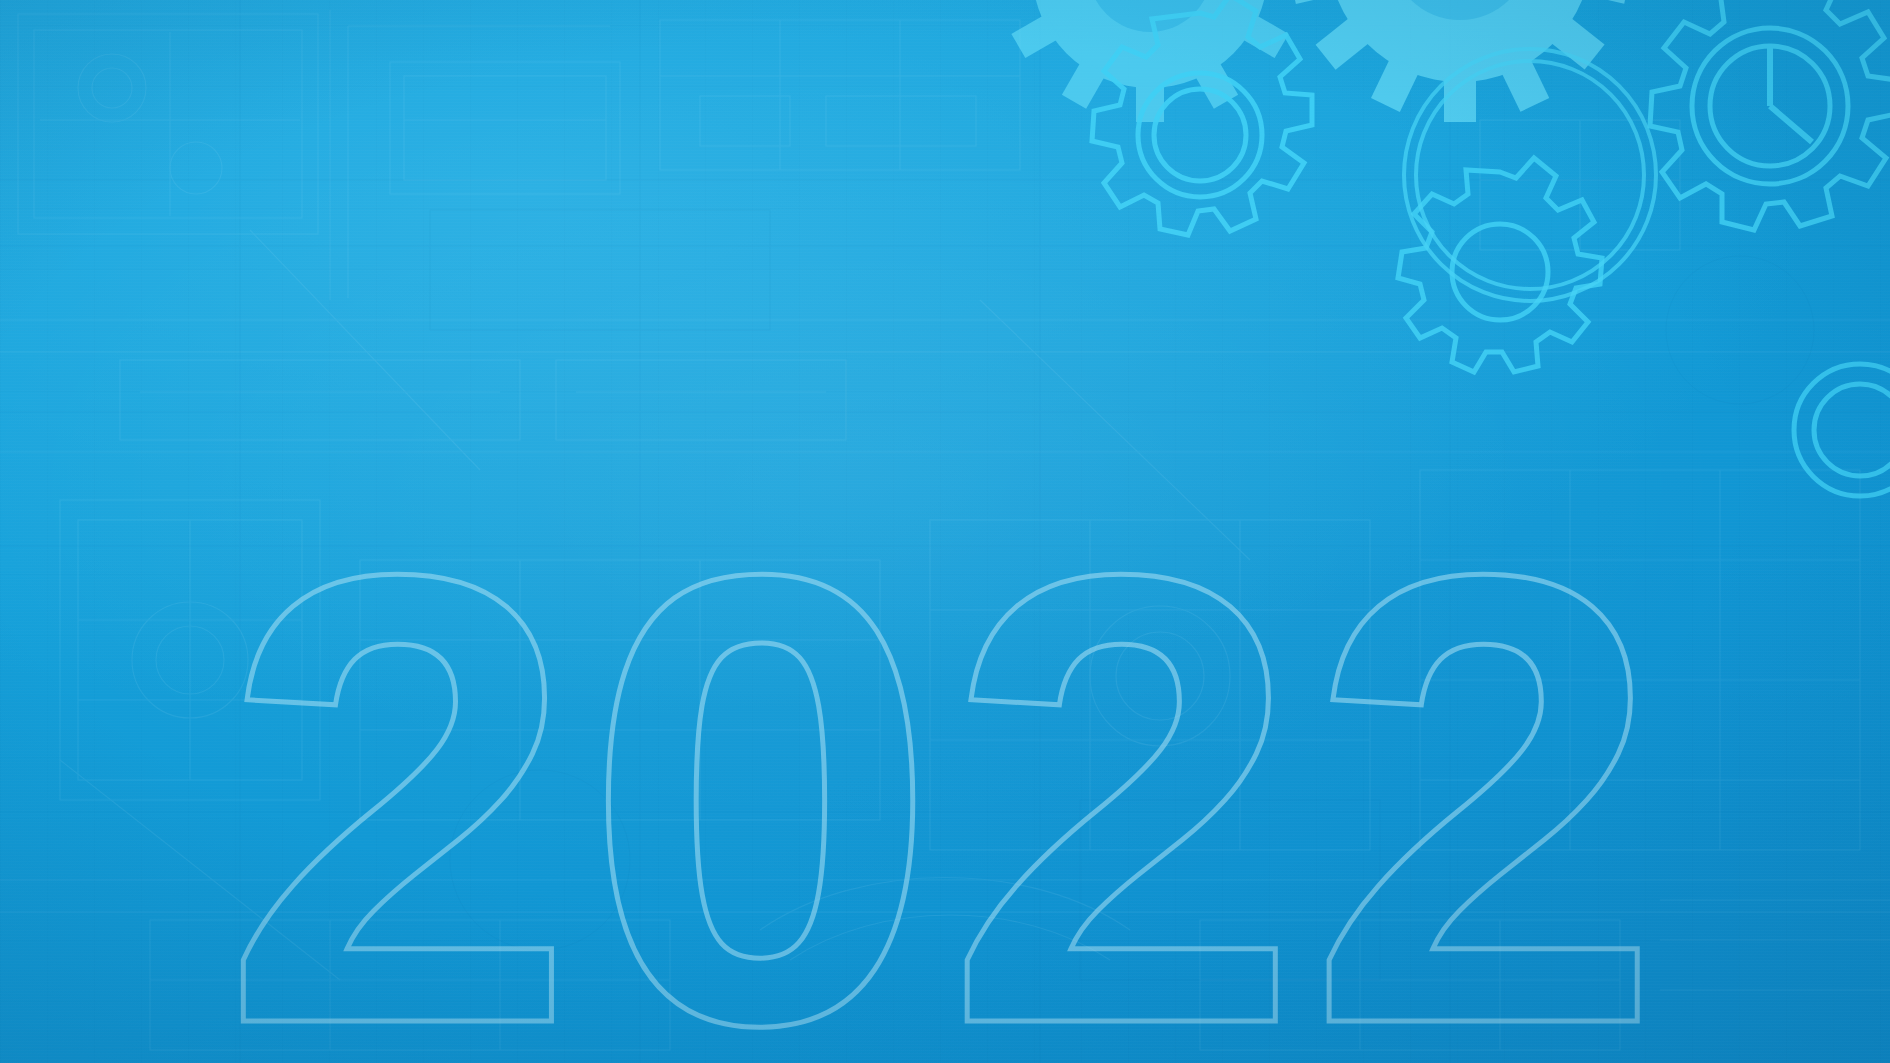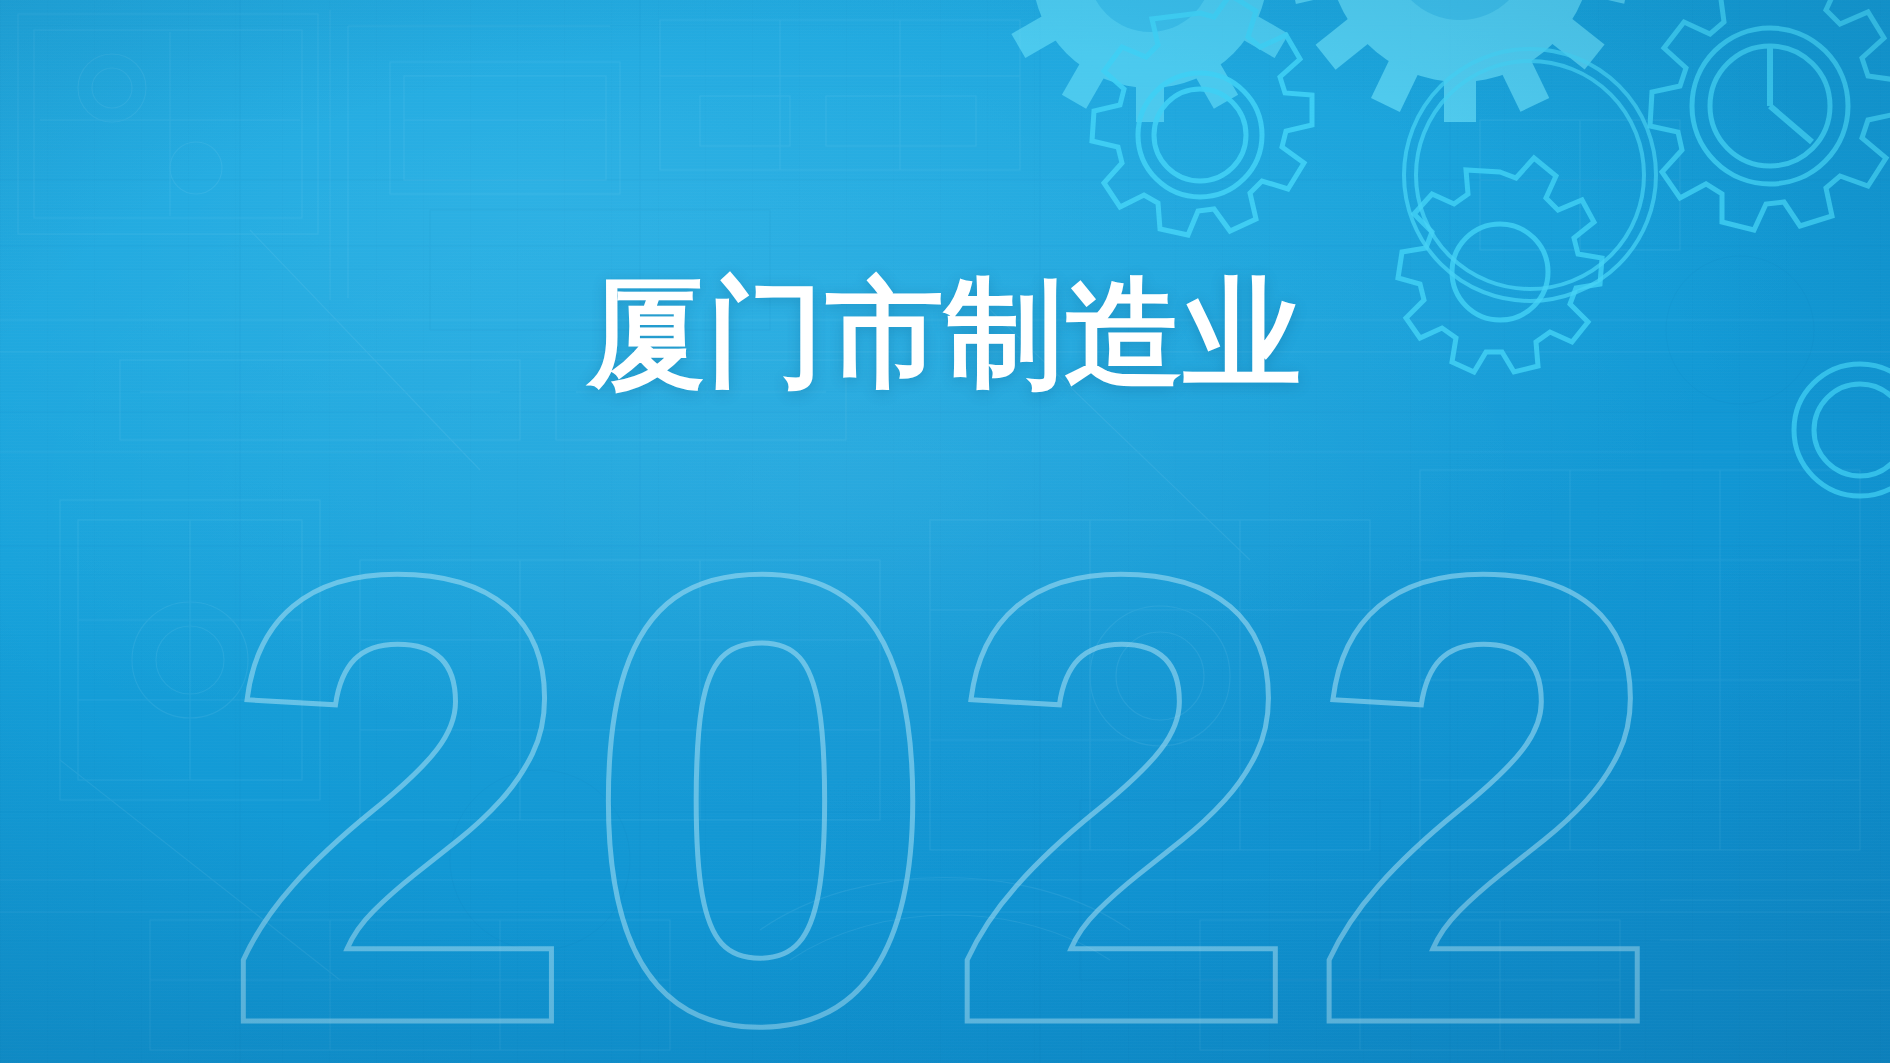--- a/index.html
+++ b/index.html
@@ -241,16 +241,15 @@
     </g>
   </svg>
 
   <svg class="year-mark" viewBox="0 0 1890 620" preserveAspectRatio="none">
     <text x="945" y="520" text-anchor="middle" font-family="'Liberation Sans','DejaVu Sans',sans-serif" font-size="640" font-weight="700" fill="none" stroke="#a7e0f5" stroke-width="5" opacity=".55" letter-spacing="6">2022</text>
   </svg>
 
   <div class="bg-vignette"></div>
 
   <div class="title-block">
-    <div class="title-line title-line-1">厦门市制造业</div>
   </div>
 
 </div>
 
 </body></html>

